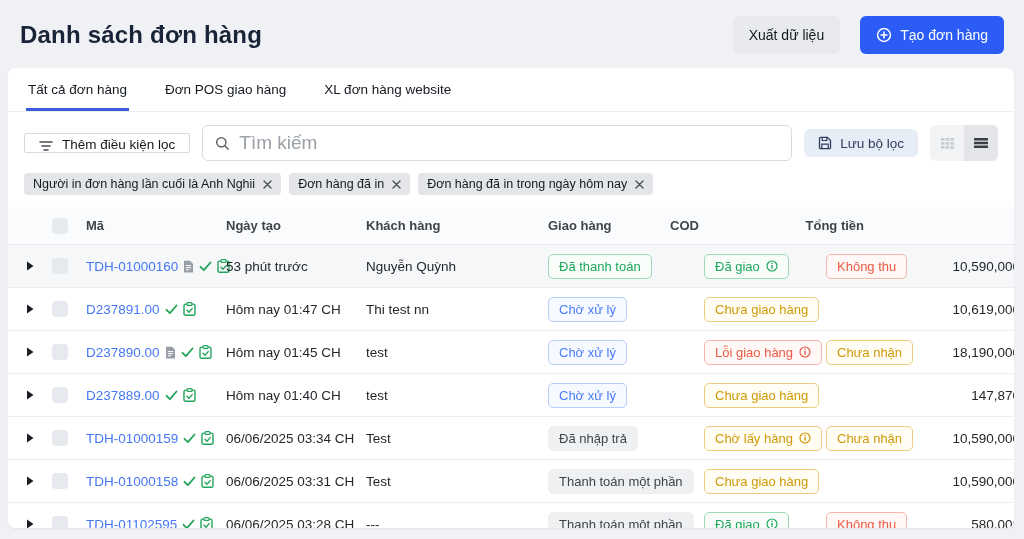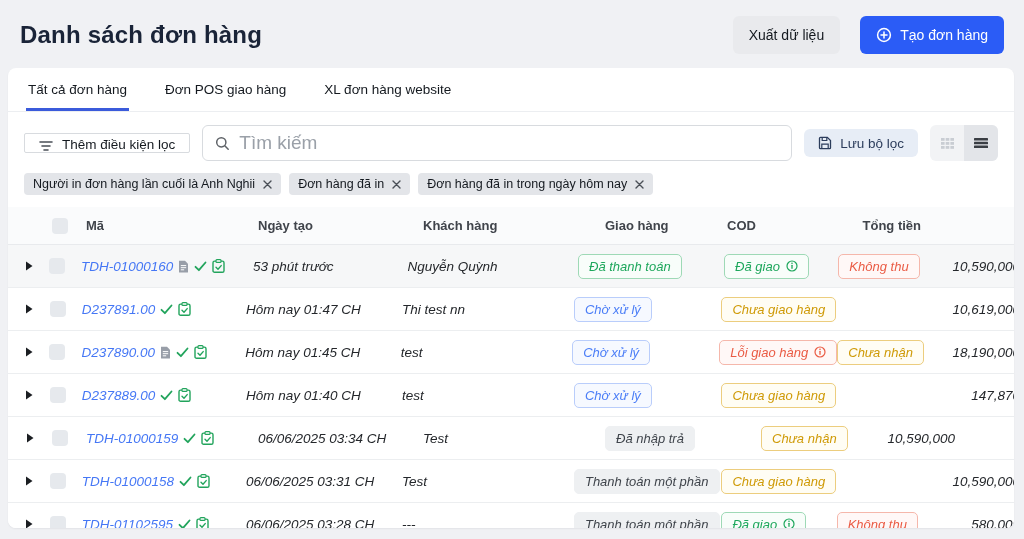--- a/index.html
+++ b/index.html
@@ -42,26 +42,26 @@
   .view-seg.active { background:#e3e5e9; }
   
   .chips-row { display:flex; gap:8px; padding:6px 16px 12px 16px; flex-wrap:wrap; }
   .chip { display:inline-flex; align-items:center; gap:8px; background:#e3e5e9; border-radius:4px;
           padding:4px 9px; font-size:12.5px; color:#14191f; }
   .chip-close { display:flex; cursor:pointer; }
   
   .table { width:1012px; }
   .thead { display:flex; align-items:center; height:38px; background:#fafbfc;
            border-bottom:1px solid #e8eaed; font-size:13px; font-weight:700; color:#40444b; }
-  .trow { display:flex; align-items:center; height:43px; border-bottom:1px solid #eceef0; background:#fff;font-style:italic; }
+  .trow { display:flex; align-items:center; height:43px; border-bottom:1px solid #eceef0; background:#fff; }
   .trow.highlight { background:#f6f7f8; }
   .cell-arrow { width:44px; display:flex; justify-content:center; }
   .cell-check { width:34px; display:flex; }
   .cell-code { width:140px; display:flex; align-items:center; gap:5px; }
-  .cell-date { width:165px;margin-left:32px; }
+  .cell-date { width:140px; }
   .cell-customer { width:182px; }
   .cell-payment { width:156px; }
   .cell-shipping { width:122px; }
   .cell-cod { width:104px; }
   .cell-total { width:90px; text-align:right; white-space:nowrap; }
   .checkbox { width:16px; height:16px; background:#e6e9ed; border-radius:4px; cursor:pointer; }
   .code-text { color:#4577f5; font-weight:500; cursor:pointer; white-space:nowrap; }
   .expand-arrow { cursor:pointer; display:flex; }
   
   .badge { display:inline-flex; align-items:center; gap:6px; padding:4px 10px; border-radius:5px;
@@ -451,20 +451,32 @@
       </span>
     </div>
     <div class="cell-date">06/06/2025 03:34 CH</div>
     <div class="cell-customer">Test</div>
     <div class="cell-payment">
       <span class="badge tone-gray">
         <span class="badge-label">Đã nhập trả</span>
 
       </span>
     </div>
+    <div class="cell-shipping">
+      <span class="badge tone-yellow">
+        <span class="badge-label">Chờ lấy hàng</span>
+        <span style="display:flex;">
+          <svg width="12" height="12" viewBox="0 0 12 12">
+                  <circle cx="6" cy="6" r="5" fill="none" stroke="currentColor" stroke-width="1.2"></circle>
+                  <path d="M6 5.3v3" stroke="currentColor" stroke-width="1.3" stroke-linecap="round"></path>
+                  <circle cx="6" cy="3.3" r="0.8" fill="currentColor"></circle>
+                </svg>
+        </span>
+      </span>
+    </div>
     <div class="cell-cod">
       <span class="badge tone-yellow">
         <span class="badge-label">Chưa nhận</span>
 
       </span>
     </div>
     <div class="cell-total">10,590,000</div>
   </div>
 
   <div class="trow">

